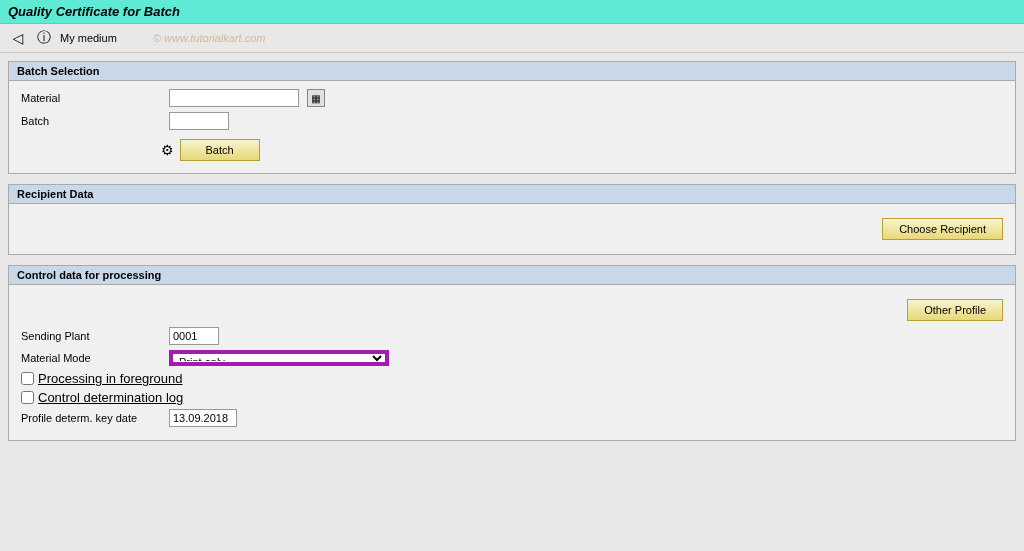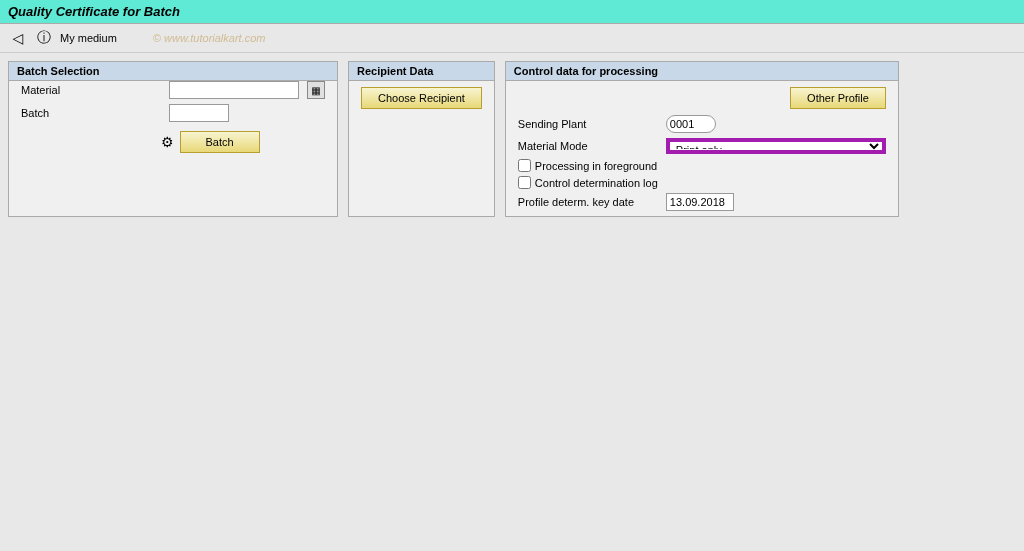--- a/index.html
+++ b/index.html
@@ -37,36 +37,36 @@
     .watermark {
       color: #c8a86e;
       font-size: 11px;
       font-style: italic;
       margin-left: 30px;
       opacity: 0.7;
     }
     .main-content {
       padding: 8px;
       display: flex;
-      flex-direction: row;
+      flex-direction: column;
       gap: 10px;
     }
     .section {
       border: 1px solid #aaa;
       background-color: #f0f0f0;
     }
     .section-header {
       background-color: #c8d8e8;
       padding: 3px 8px;
       font-weight: bold;
       font-size: 11px;
       border-bottom: 1px solid #aaa;
     }
     .section-body {
-      padding: 0 12px;
+      padding: 8px 12px;
     }
     .field-row {
       display: flex;
       align-items: center;
       margin-bottom: 5px;
       gap: 8px;
     }
     .field-label {
       width: 140px;
       font-size: 11px;
@@ -80,21 +80,20 @@
       height: 18px;
     }
     .field-input-material {
       width: 130px;
     }
     .field-input-batch {
       width: 60px;
     }
     .field-input-plant {
       width: 50px;
-      border-radius: 9px;
     }
     .field-input-date {
       width: 68px;
     }
     .browse-btn {
       width: 18px;
       height: 18px;
       border: 1px solid #888;
       background-color: #e0e0e0;
       cursor: pointer;
@@ -135,21 +134,22 @@
     .batch-icon {
       font-size: 14px;
     }
     .checkbox-row {
       display: flex;
       align-items: center;
       margin-bottom: 4px;
       gap: 4px;
     }
     .checkbox-label {
-      font-size: 11px;
+      font-size: 13px;
+      text-decoration: underline;
     }
     input[type="checkbox"] {
       width: 13px;
       height: 13px;
       cursor: pointer;
     }
   </style>
 </head>
 <body>
 

